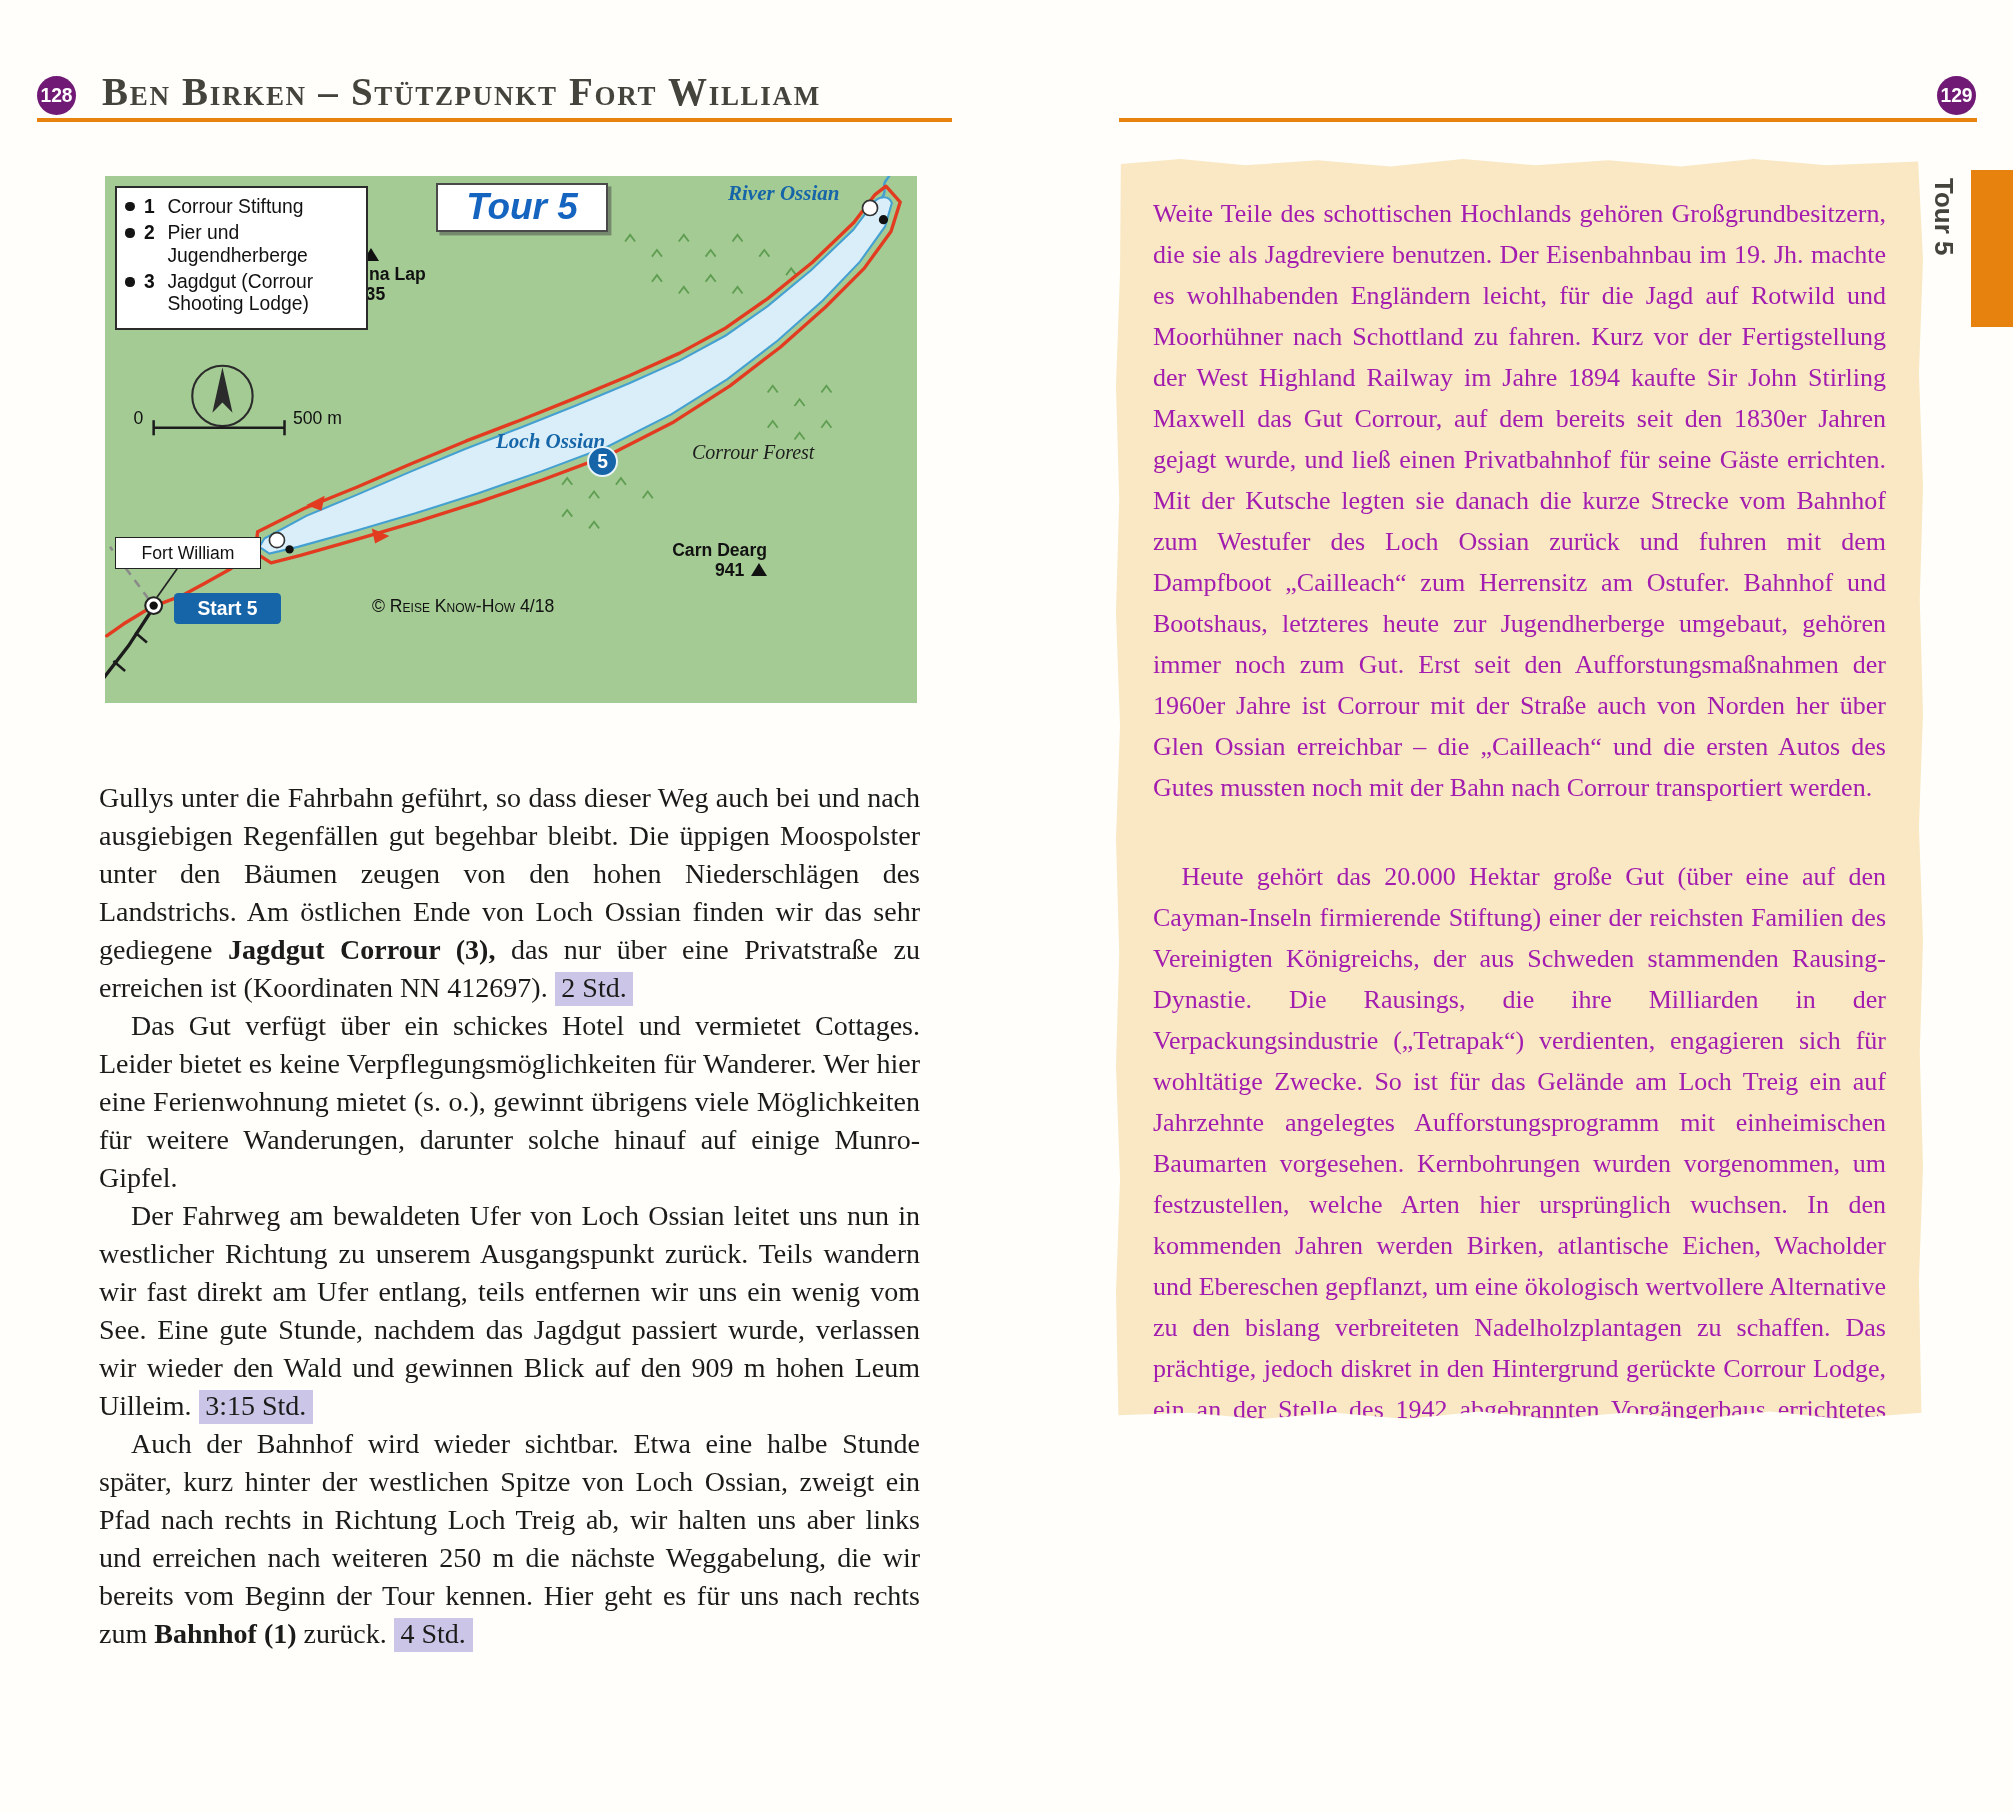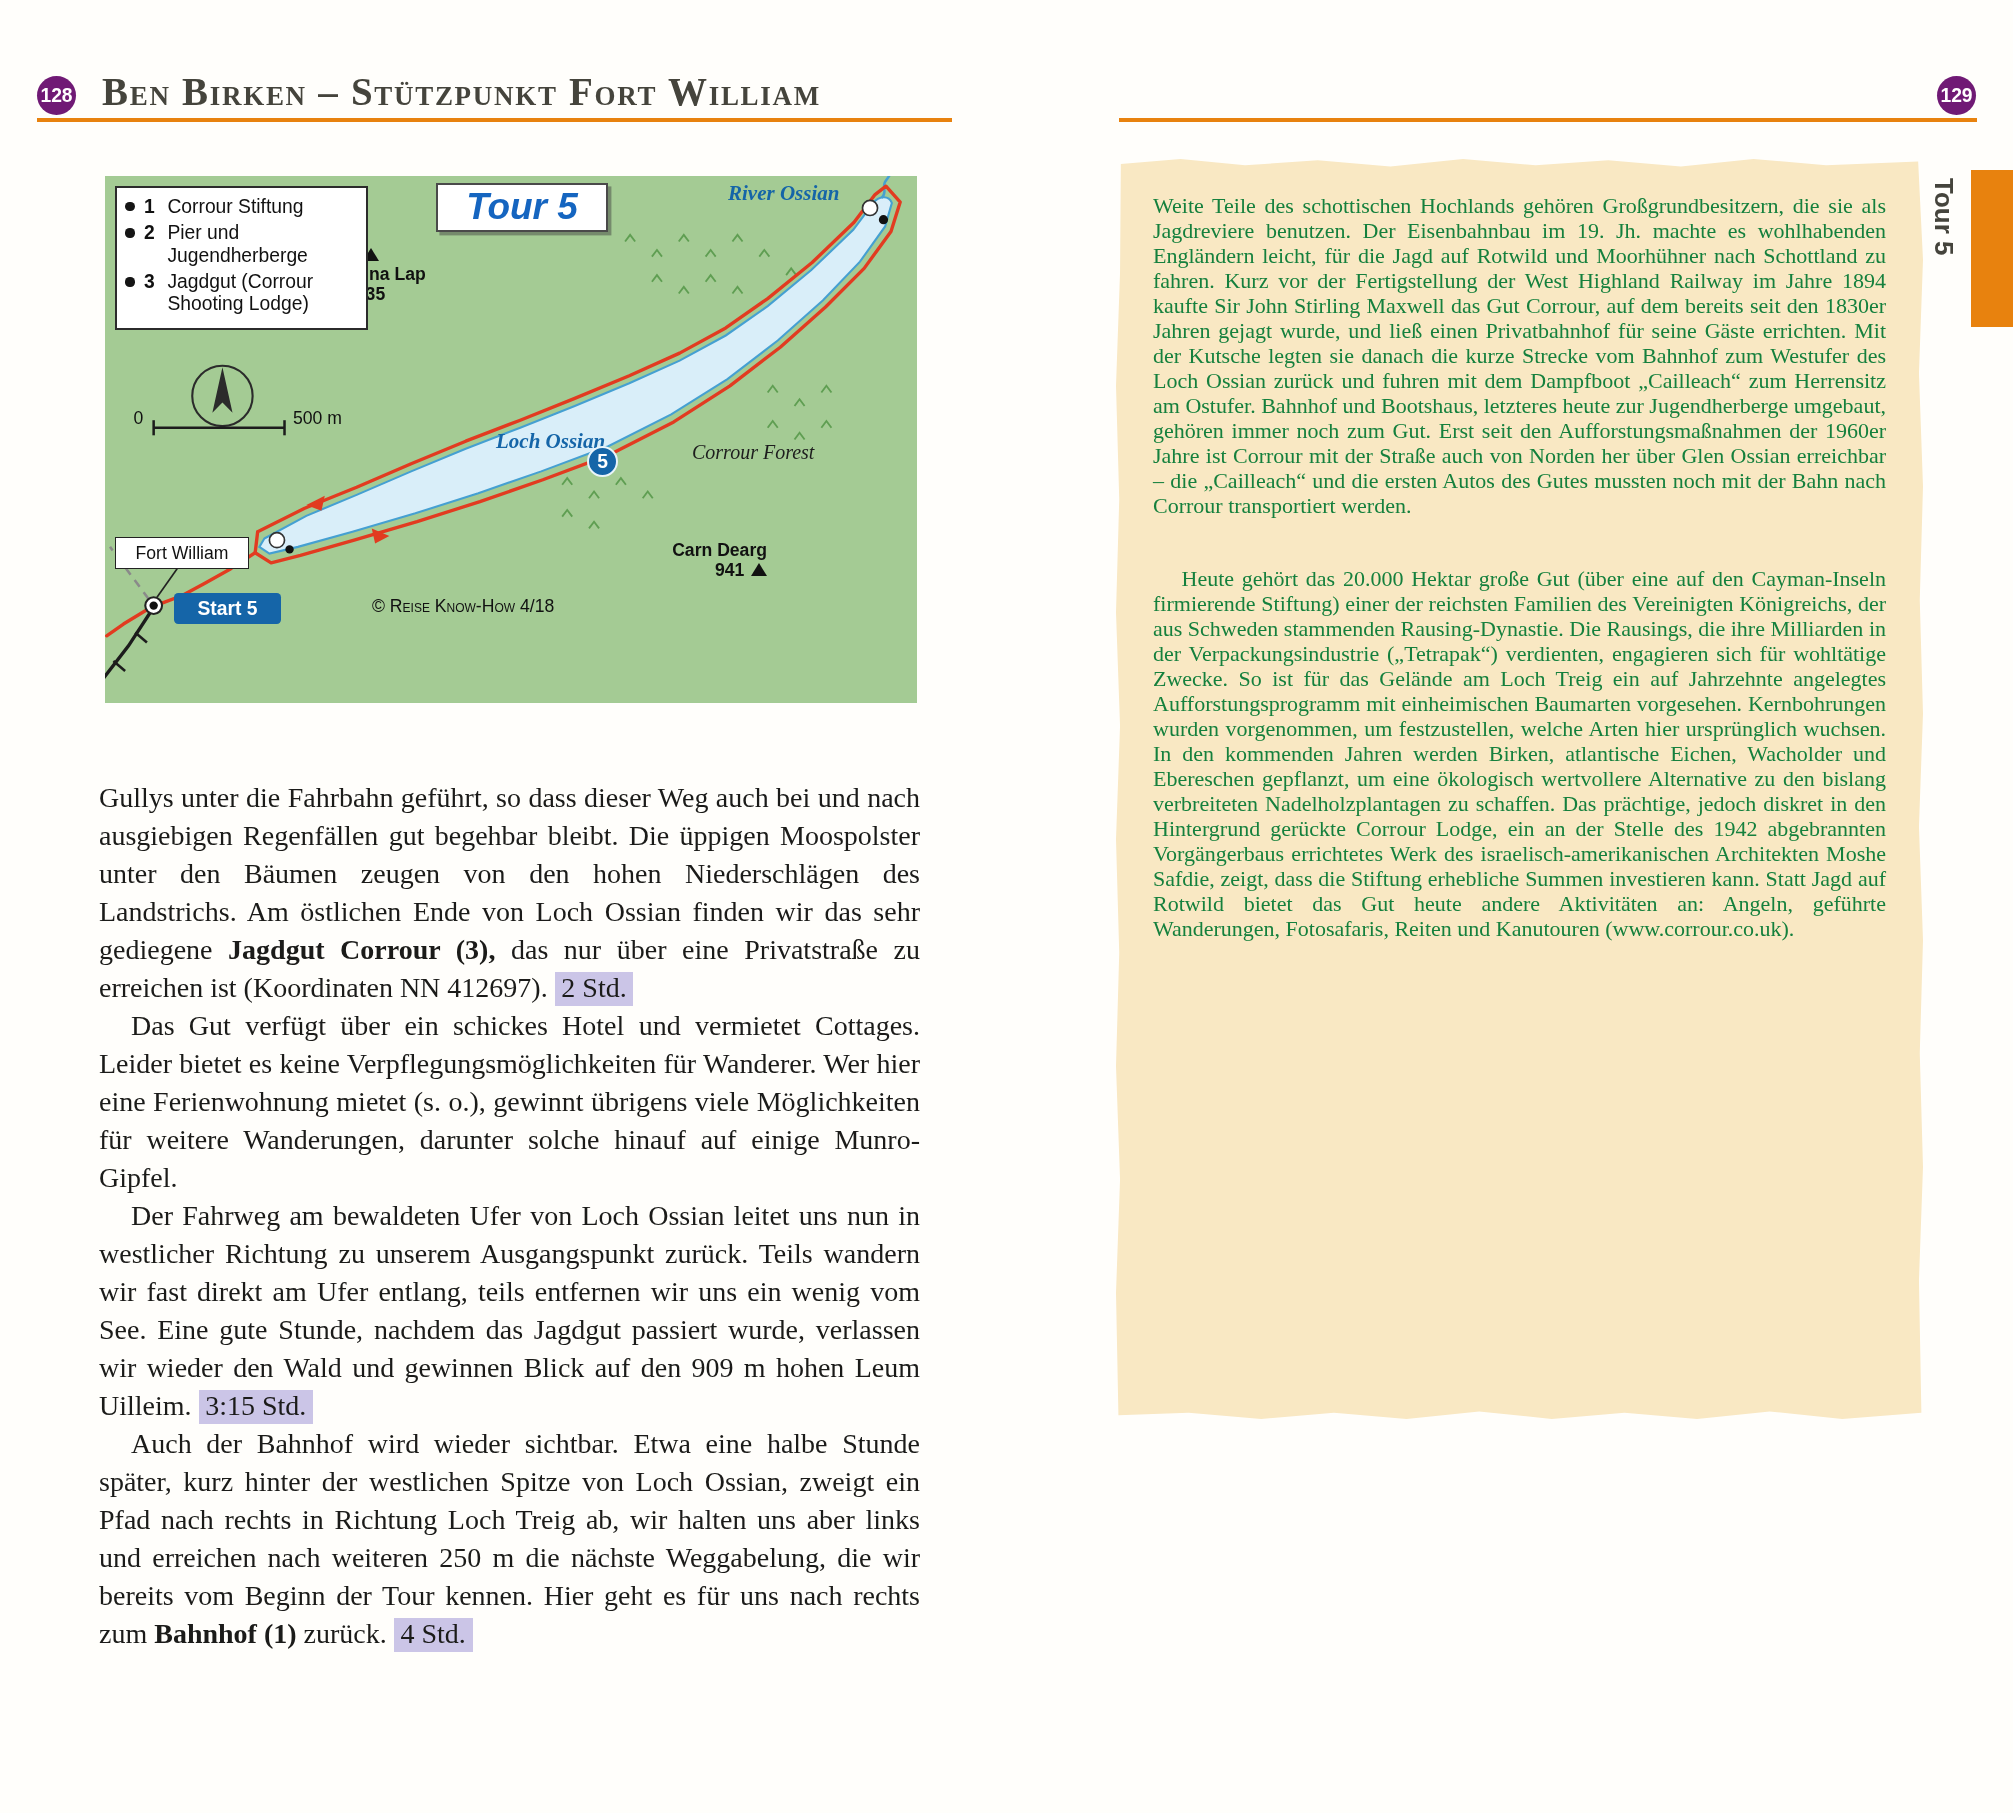--- a/index.html
+++ b/index.html
@@ -50,21 +50,21 @@
   .peak-south { left:545px; top:364px; width:117px; text-align:right; }
   .tri-up { width:0; height:0; border-left:8.4px solid transparent; border-right:8.4px solid transparent;
             border-bottom:13.4px solid #111; display:inline-block; vertical-align:baseline; }
   .peak-north .tri-up { display:block; margin:0 auto 2.5px; }
   .peak-south .tri-up { margin-left:6.7px; }
 
   .scale-lbl { z-index:2; font-family:"Liberation Sans",sans-serif; font-size:17.6px; color:#111; }
   .scale-zero { left:28.5px;  top:232px; }
   .scale-end  { left:188px; top:232px; }
 
-  .fw-box { position:absolute; left:10px; top:361px; width:134px; height:32px; z-index:3; background:#fff;
+  .fw-box { position:absolute; left:10px; top:361px; width:146px; height:32px; z-index:3; background:#fff;
             border:1.7px solid #222; display:flex; align-items:center; justify-content:center;
             font-family:"Liberation Sans",sans-serif; font-size:17.6px; color:#111; }
   .start-box { position:absolute; left:69px; top:417px; width:107px; height:31px; z-index:4; background:#1565a8;
                border-radius:4.2px; display:flex; align-items:center; justify-content:center; color:#fff;
                font-family:"Liberation Sans",sans-serif; font-weight:bold; font-size:19.3px; }
   .route-badge { position:absolute; left:482px; top:270px; width:31px; height:31px; z-index:3; background:#1565a8;
                  border:2.5px solid #e9f4fa; border-radius:50%; display:flex; align-items:center; justify-content:center;
                  color:#fff; font-family:"Liberation Sans",sans-serif; font-weight:bold; font-size:19.3px; }
   .copyright { left:267px; top:420px; z-index:2; font-family:"Liberation Sans",sans-serif;
                font-variant:small-caps; font-size:17.6px; color:#111; }
@@ -79,21 +79,21 @@
   
   .info-box { position:absolute; left:1116px; top:159px; width:807px; height:1260px; background:#f9e8c3;
               padding:34px 37px 0 37px;
               clip-path: polygon(0.6% 0.4%, 8% 0%, 16% 0.5%, 25% 0.1%, 34% 0.6%, 43% 0%, 52% 0.5%, 61% 0.1%,
                 70% 0.6%, 79% 0%, 88% 0.5%, 99.4% 0.2%, 100% 8%, 99.5% 17%, 100% 26%, 99.6% 35%, 100% 44%,
                 99.5% 53%, 100% 62%, 99.6% 71%, 100% 80%, 99.5% 89%, 99.8% 99.5%, 90% 100%, 81% 99.4%,
                 72% 100%, 63% 99.5%, 54% 100%, 45% 99.4%, 36% 100%, 27% 99.5%, 18% 100%, 9% 99.5%, 0.3% 99.7%,
                 0% 90%, 0.5% 81%, 0% 72%, 0.4% 63%, 0% 54%, 0.5% 45%, 0% 36%, 0.4% 27%, 0% 18%, 0.5% 9%); }
   .info-title-row { border-bottom:3.4px solid #93abc9; padding-bottom:6.7px; margin-bottom:15px; }
   .info-title { font-size:34px; font-weight:bold; color:#1d4c8f; }
-  .info-para { font-size:22px; line-height:25px; text-align:justify; color:#15803d;
+  .info-para { font-size:26px; line-height:41px; text-align:justify; color:#a21caf;
                hyphens:auto; -webkit-hyphens:auto; }
   .info-para.ind { text-indent:28.5px;margin-top:48px; }
 
   
   .tab-bar { position:absolute; left:1971px; top:170px; width:43px; height:157px; background:#e8820e; }
   .tab-label { position:absolute; left:1928px; top:178px; height:147px; writing-mode:vertical-rl;
                font-family:"Liberation Sans",sans-serif; font-weight:bold; font-size:26px; color:#45443c; }
 </style>
 </head>
 <body>

